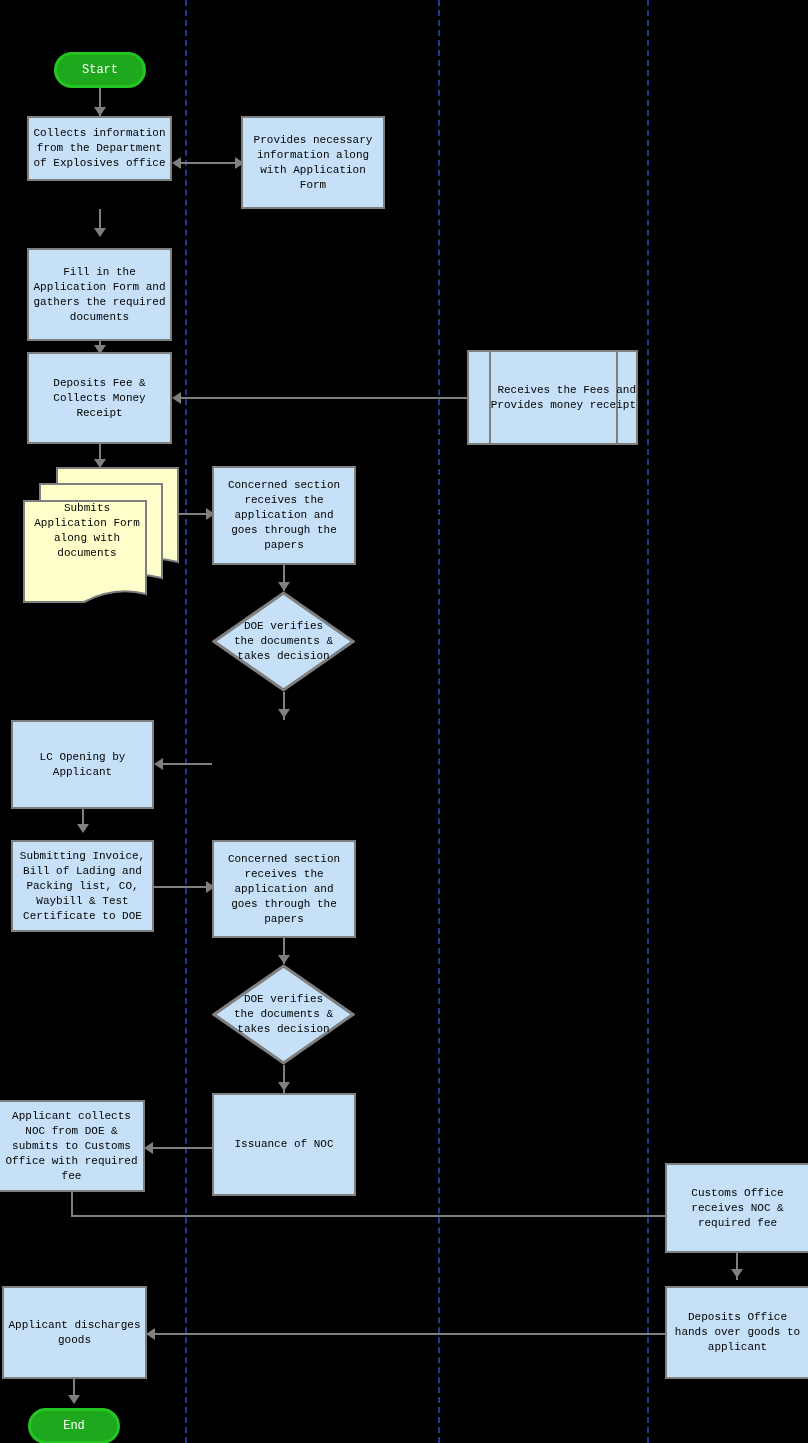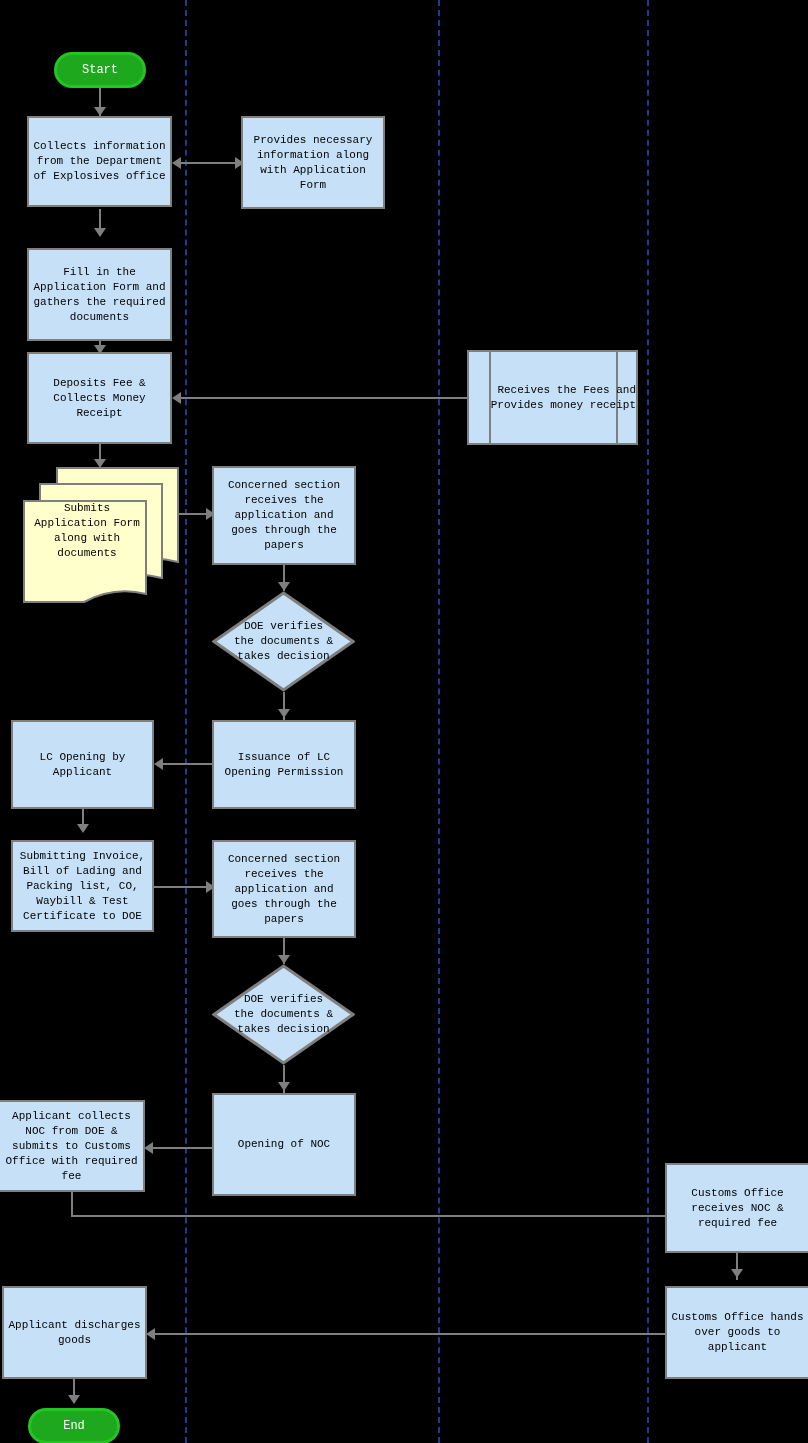--- a/index.html
+++ b/index.html
@@ -156,21 +156,21 @@
   <div class="conn h" style="left:152px;top:1333px;width:514px;"></div>
   <div class="arrow left" style="left:146px;top:1328px;"></div>
 
   <div class="conn v" style="left:73px;top:1379px;height:24px;"></div>
   <div class="arrow down" style="left:68px;top:1395px;"></div>
 
   <div class="node terminator" style="left:54px;top:52px;width:92px;height:36px;">
     <span>Start</span>
   </div>
 
-  <div class="node proc" style="left:27px;top:116px;width:145px;height:91px;">
+  <div class="node proc" style="left:27px;top:116px;width:145px;height:65px;">
     <span>Collects information from the Department of Explosives office</span>
   </div>
 
   <div class="node proc" style="left:241px;top:116px;width:144px;height:93px;">
     <span>Provides necessary information along with Application Form</span>
   </div>
 
   <div class="node proc" style="left:27px;top:236px;width:145px;height:93px;margin-top:12px;">
     <span>Fill in the Application Form and gathers the required documents</span>
   </div>
@@ -198,23 +198,20 @@
     <span>Concerned section receives the application and goes through the papers</span>
   </div>
 
   <div class="diamond" style="left:212px;top:591px;width:143px;height:101px;">
     <svg class="dshape" viewBox="0 0 143 101" preserveAspectRatio="none">
       <polygon points="71.5,2 141,50.5 71.5,99 2,50.5" fill="#C5E0F7" stroke="#7F7F7F" stroke-width="3"></polygon>
     </svg>
     <div class="dtext">DOE verifies the documents &amp; takes decision</div>
   </div>
 
-  <div class="node proc" style="left:212px;top:720px;width:144px;height:89px;">
-    <span>Issuance of LC Opening Permission</span>
-  </div>
 
   <div class="node proc" style="left:11px;top:720px;width:143px;height:89px;">
     <span>LC Opening by Applicant</span>
   </div>
 
   <div class="node proc" style="left:11px;top:840px;width:143px;height:92px;">
     <span>Submitting Invoice, Bill of Lading and Packing list, CO, Waybill  &amp; Test Certificate  to  DOE</span>
   </div>
 
   <div class="node proc" style="left:212px;top:840px;width:144px;height:98px;">
@@ -222,33 +219,33 @@
   </div>
 
   <div class="diamond" style="left:212px;top:964px;width:143px;height:101px;">
     <svg class="dshape" viewBox="0 0 143 101" preserveAspectRatio="none">
       <polygon points="71.5,2 141,50.5 71.5,99 2,50.5" fill="#C5E0F7" stroke="#7F7F7F" stroke-width="3"></polygon>
     </svg>
     <div class="dtext">DOE verifies the documents &amp; takes decision</div>
   </div>
 
   <div class="node proc" style="left:212px;top:1093px;width:144px;height:103px;">
-    <span>Opening of NOC</span>
+    <span>Issuance of NOC</span>
   </div>
 
   <div class="node proc" style="left:-2px;top:1100px;width:147px;height:92px;">
     <span>Applicant collects NOC from DOE &amp; submits to Customs Office with required fee</span>
   </div>
 
   <div class="node proc" style="left:665px;top:1163px;width:145px;height:90px;">
     <span>Customs Office receives NOC &amp; required fee</span>
   </div>
 
   <div class="node proc" style="left:665px;top:1286px;width:145px;height:93px;">
-    <span>Customs Office  hands over goods to applicant</span>
+    <span>Deposits Office  hands over goods to applicant</span>
   </div>
 
   <div class="node proc" style="left:2px;top:1286px;width:145px;height:93px;">
     <span>Applicant discharges goods</span>
   </div>
 
   <div class="node terminator" style="left:28px;top:1408px;width:92px;height:36px;">
     <span>End</span>
   </div>
 

